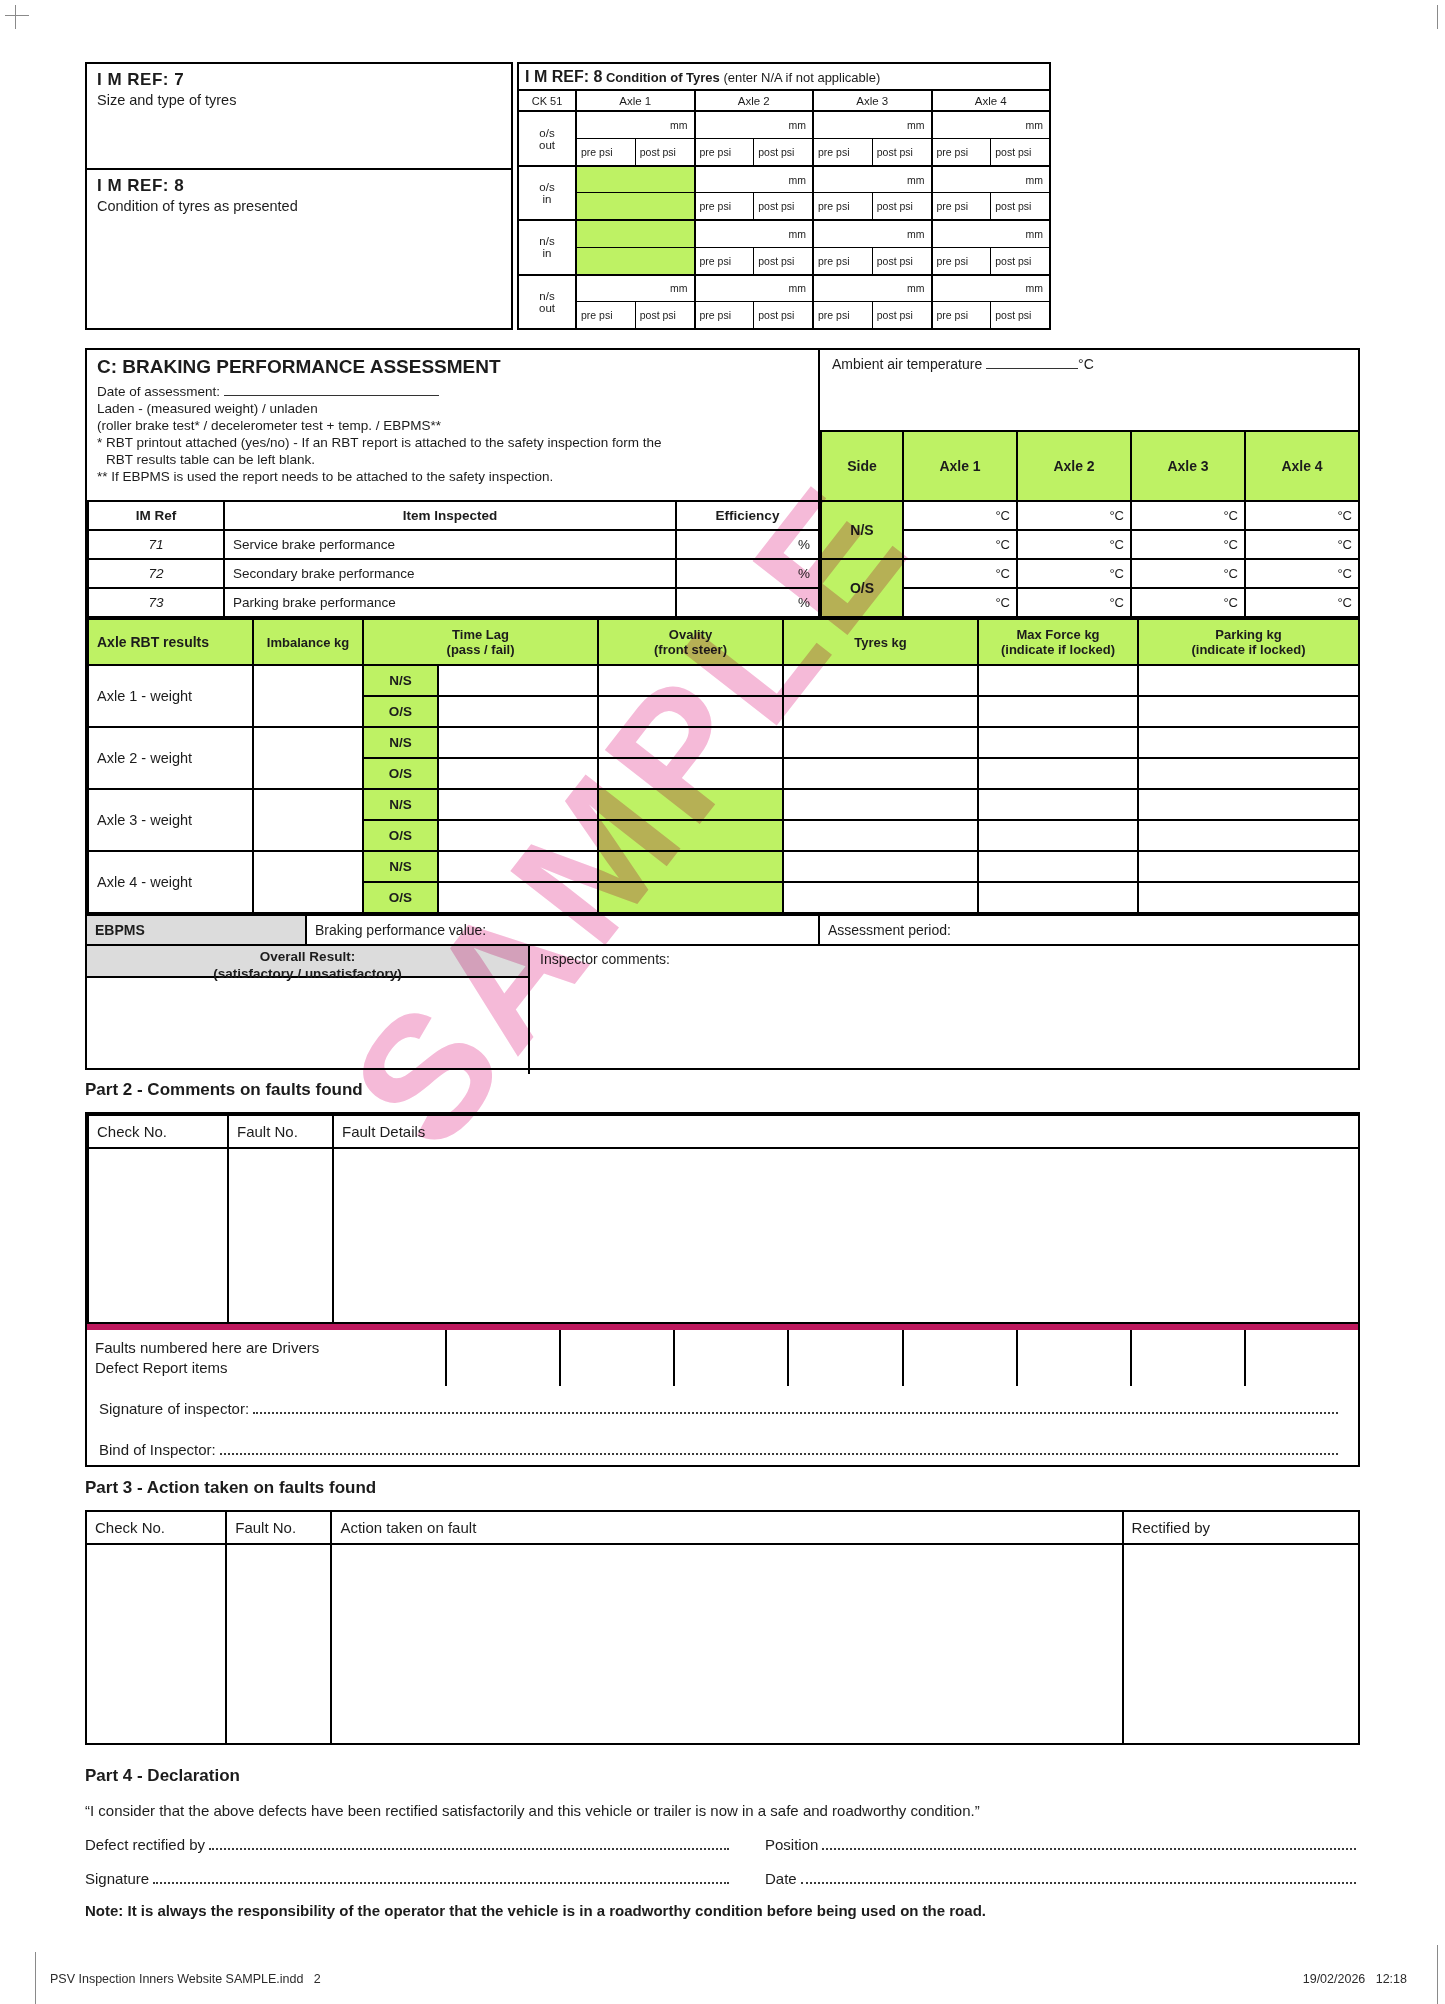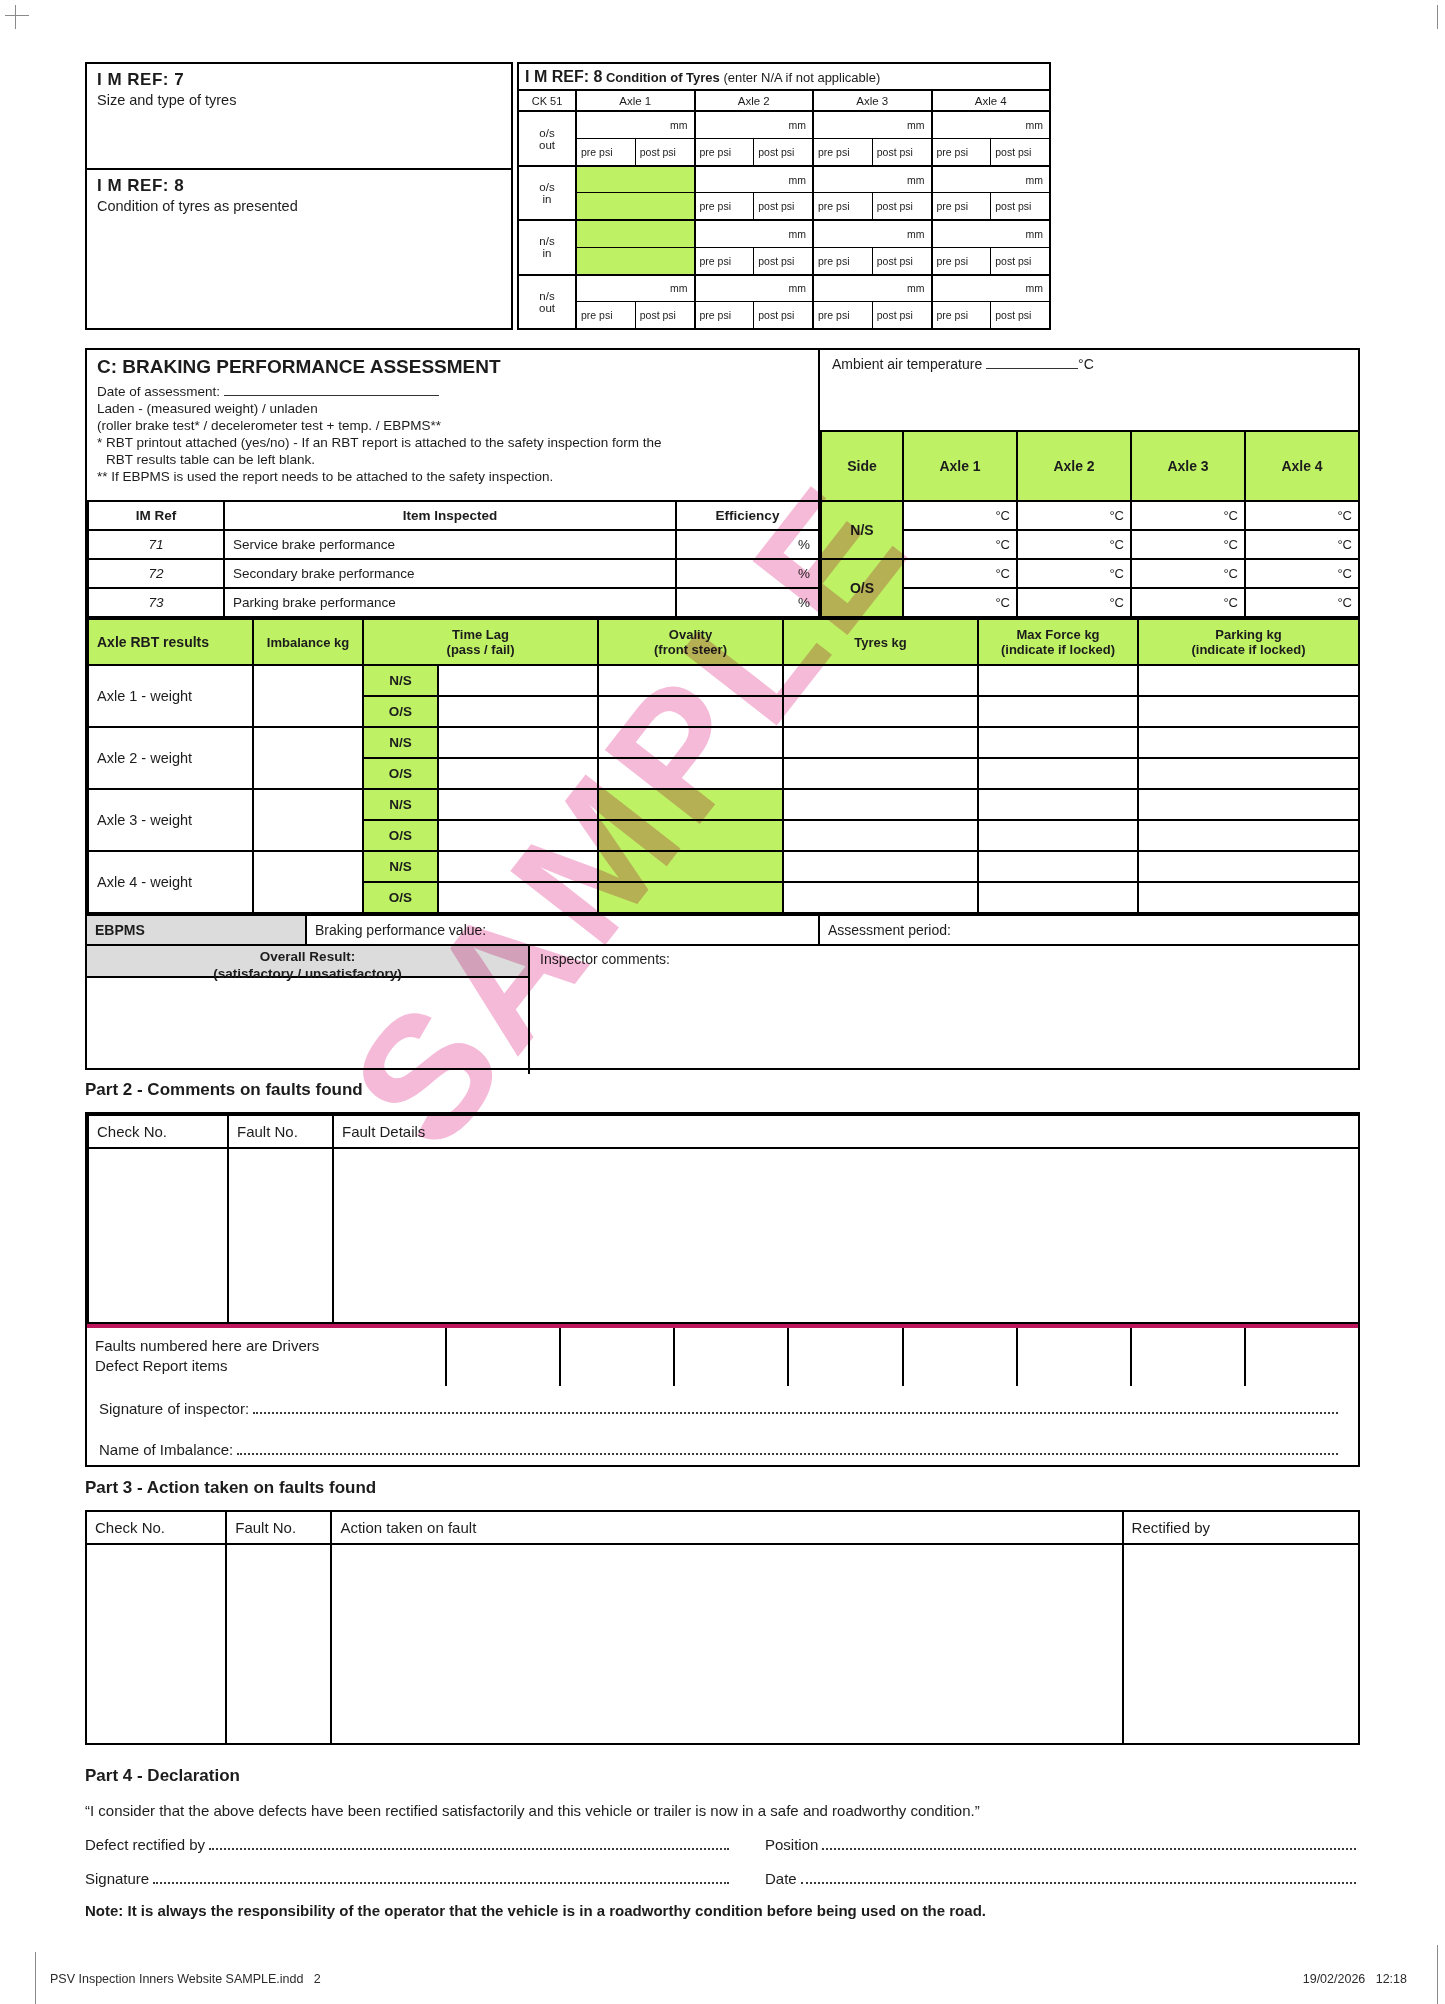--- a/index.html
+++ b/index.html
@@ -96,21 +96,21 @@
 
   
   .part-title { font-size:17px; font-weight:bold; }
   .pbox { border:2px solid #000; background:#fff; }
   .ptab { width:100%; }
   .ptab td { border:2px solid #000; font-size:15px; padding-left:8px; }
   .ptab tr.ph { height:33px; }
   .p2-body { height:175px; }
   .p3-body { height:200px; }
 
-  .faults-row { display:flex; height:62px; border-top:4px solid #be185d; }
+  .faults-row { display:flex; height:62px; border-top:6px solid #be185d; }
   .faults-row .note { width:360px; border-right:2px solid #000; font-size:15px; line-height:20px; padding:8px 40px 0 8px; }
   .faults-row .fcell { flex:1; border-right:2px solid #000; }
   .faults-row .fcell:last-child { border-right:none; }
 
   .sigblock { padding:14px 16px 0 12px; font-size:15px; }
   .sigline { display:flex; margin-bottom:24px; }
   .dots { flex:1; border-bottom:2px dotted #3a3a3a; margin:0 4px 3px 4px; }
 
   .p4-decl { font-size:15px; }
   .p4-row { display:flex; font-size:15px; }
@@ -512,21 +512,21 @@
     <div class="fcell"></div>
     <div class="fcell"></div>
     <div class="fcell"></div>
   </div>
   <div class="sigblock">
     <div class="sigline">
         <span>Signature of inspector:</span>
         <span class="dots"></span>
       </div>
     <div class="sigline">
-        <span>Name of Imbalance:</span>
+        <span>Bind of Inspector:</span>
         <span class="dots"></span>
       </div>
   </div>
 </div>
 
 <div class="abs part-title" style="left:85px; top:1478px;">Part 3 - Action taken on faults found</div>
 <div class="abs" style="left:85px; top:1510px; width:1275px;">
   <table class="ptab" style="border:2px solid #000;">
     <colgroup>
         <col style="width:140px">

